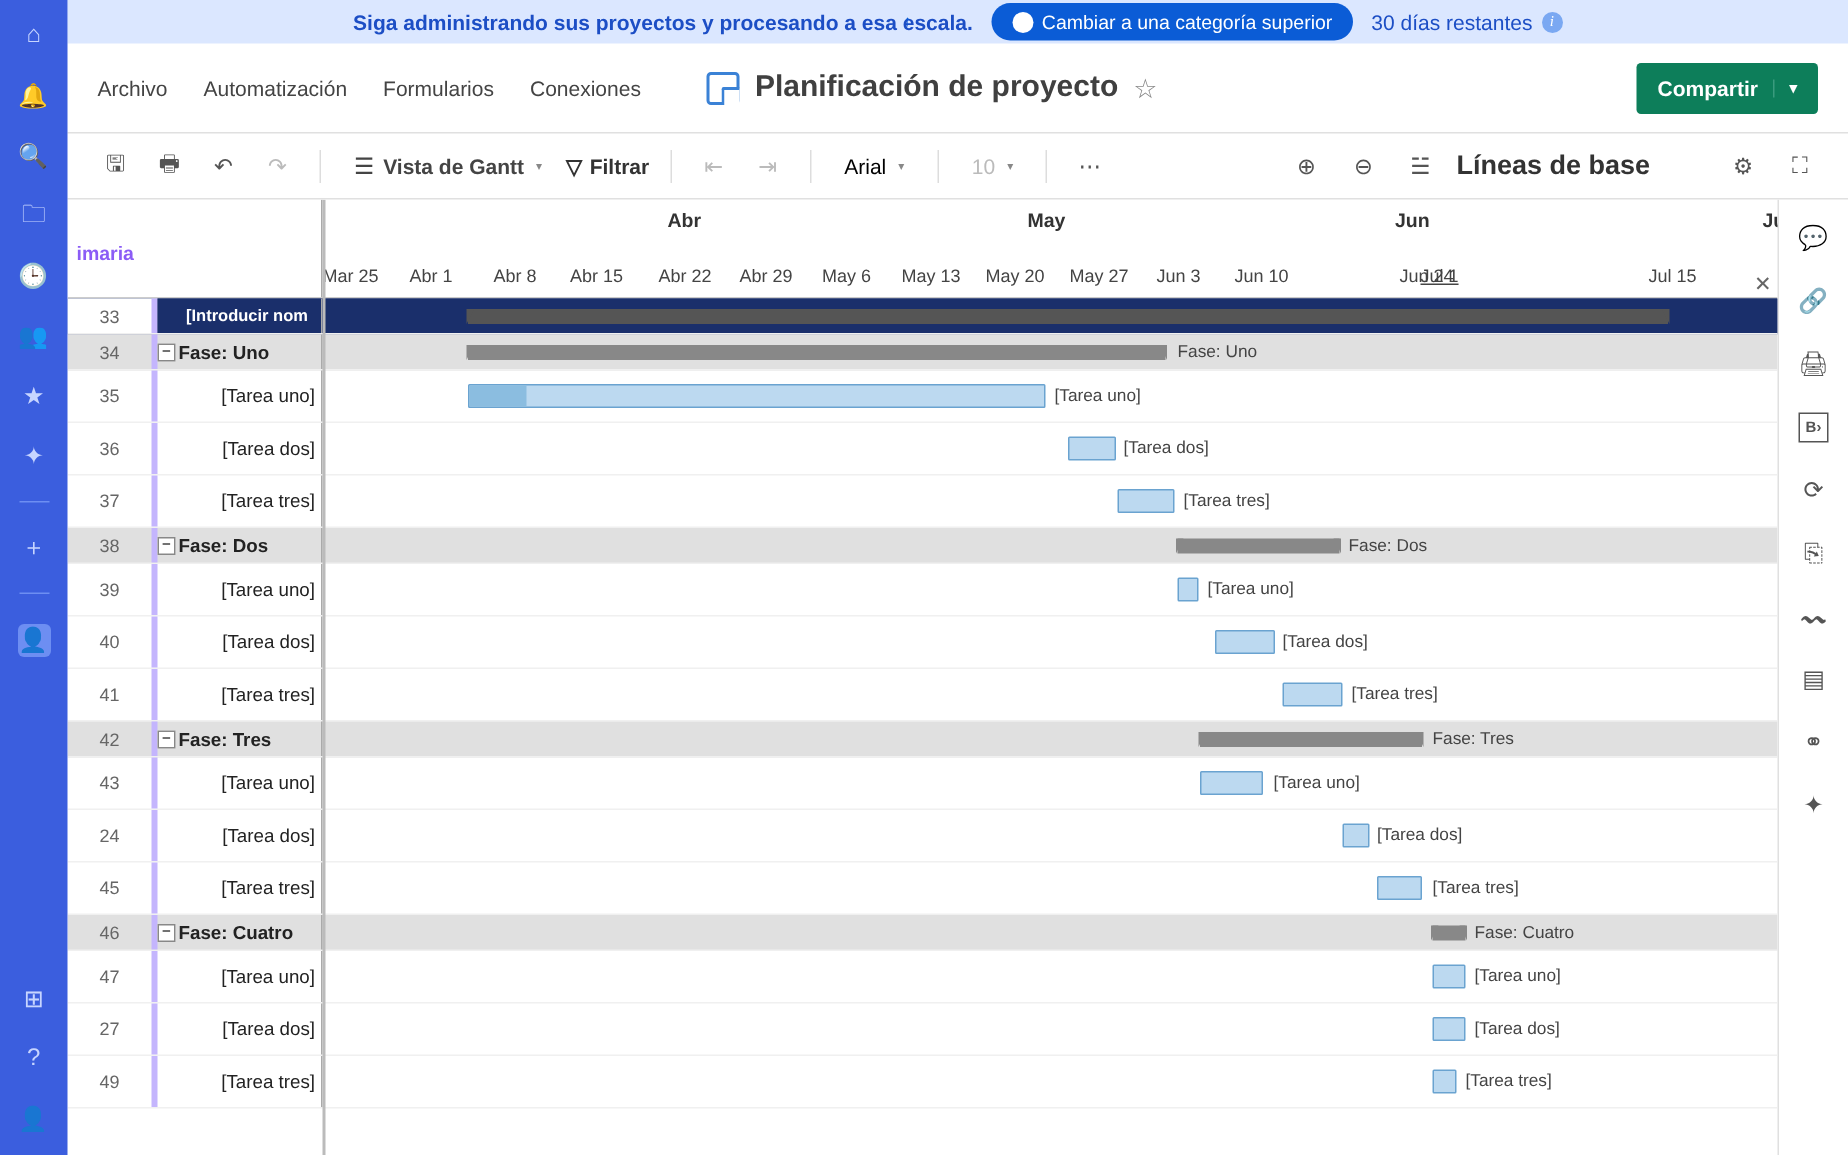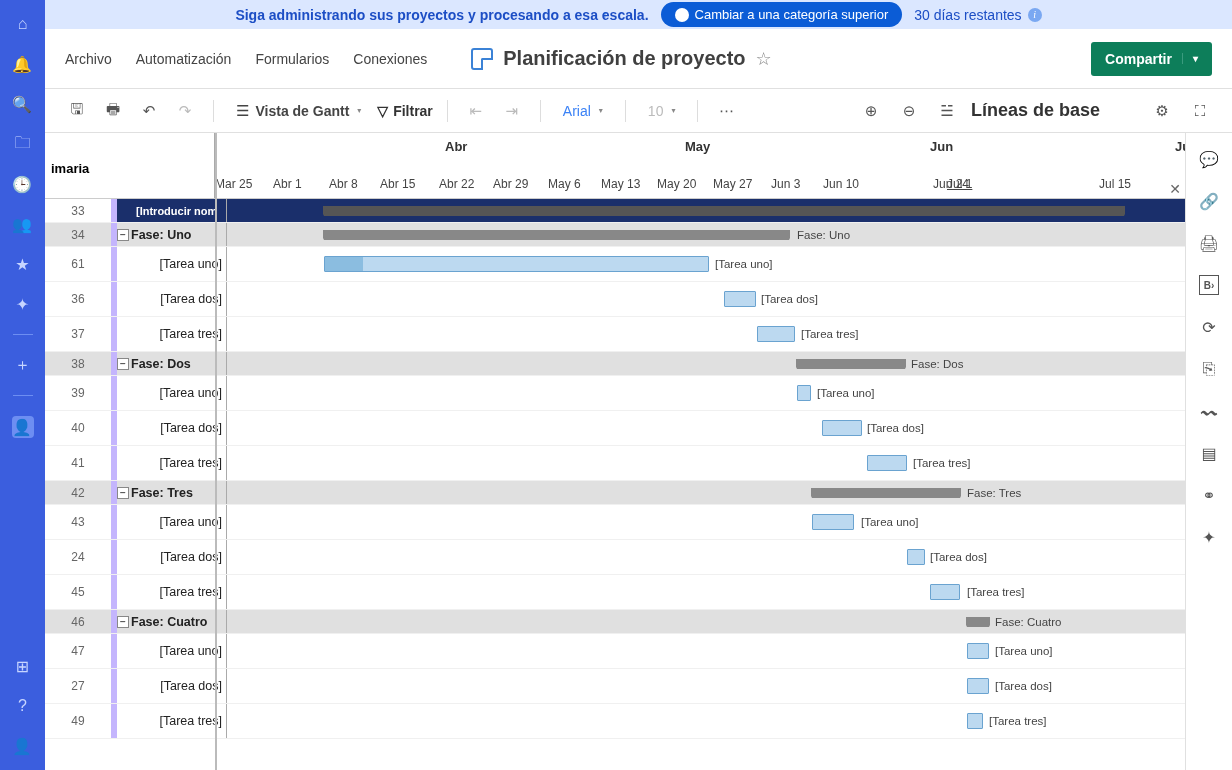--- a/index.html
+++ b/index.html
@@ -33,29 +33,29 @@
 .tb-drop{display:flex;align-items:center;gap:6px;padding:4px 8px;cursor:pointer;color:#444;font-size:14px}
 .tb-drop::after{content:"▾";font-size:8px;color:#888;margin-left:2px}
 .tb-filter{display:flex;align-items:center;gap:5px;font-size:14px;font-weight:600;color:#333;cursor:pointer}
 .tb-right{margin-left:auto;display:flex;align-items:center;gap:10px}
 .tb-text{font-size:18px;font-weight:600;color:#333}
 .content-wrap{flex:1;display:flex;position:relative;overflow:hidden}
 .gantt-area{flex:1;position:relative;overflow:hidden}
 .right-rail{width:47px;border-left:1px solid #e0e0e0;display:flex;flex-direction:column;align-items:center;padding-top:16px;gap:22px}
 .rr-icon{width:20px;height:20px;color:#555;cursor:pointer;display:flex;align-items:center;justify-content:center;font-size:16px}
 .header-row{height:66px;border-bottom:1px solid #ccc;display:flex;position:relative}
-.task-col-header{width:170px;border-right:1px solid #aaa;display:flex;align-items:center;padding-left:6px;font-size:13px;font-weight:600;color:#000000;padding-top:6px}
+.task-col-header{width:170px;border-right:1px solid #aaa;display:flex;align-items:center;padding-left:6px;font-size:13px;font-weight:600;color:#8b5cf6;padding-top:6px}
 .timeline-header{flex:1;position:relative}
 .month{position:absolute;top:6px;font-size:13px;font-weight:700;color:#333}
 .week{position:absolute;font-size:12px;color:#444;top:44px}
 .close-x{position:absolute;right:4px;top:48px;font-size:14px;color:#666;cursor:pointer}
 .rows{position:relative}
 .row{height:24px;display:flex;align-items:center;border-bottom:1px solid #f0f0f0;position:relative}
 .row.tall{height:35px}
-.row-num{width:72px;text-align:center;font-size:12px;color:#666;border-right:6px solid #c4b5fd;height:100%;display:flex;align-items:center;justify-content:center}
+.row-num{width:60px;text-align:center;font-size:12px;color:#666;border-right:4px solid #c4b5fd;height:100%;display:flex;align-items:center;justify-content:center}
 .row-name{width:110px;border-right:1px solid #aaa;height:100%;display:flex;align-items:center;font-size:12.5px;color:#222;padding-right:4px;justify-content:flex-end;position:relative}
 .row-name.phase{font-weight:700;justify-content:flex-start;padding-left:14px}
 .row-name.project{background:#1a2f6b;color:#fff;font-weight:700;justify-content:flex-start;padding-left:19px;font-size:11px}
 .collapse{position:absolute;left:0;width:12px;height:12px;border:1px solid #888;display:flex;align-items:center;justify-content:center;font-size:10px;color:#555;background:#fff}
 .bar-area{flex:1;height:100%;position:relative}
 .row.phase-row{background:#e0e0e0}
 .row.project-row{background:#1a2f6b}
 .summary-bar{position:absolute;height:10px;background:#888;top:7px}
 .summary-bar::before,.summary-bar::after{content:"";position:absolute;top:0;width:0;height:0;border-top:10px solid #888}
 .summary-bar::before{left:-1px;border-right:5px solid transparent;border-left:0}
@@ -125,21 +125,21 @@
         <span style="font-weight:600">Vista de Gantt</span>
       </div>
     <div class="tb-filter">
         <span>▽</span>
         <span>Filtrar</span>
       </div>
     <div class="tb-sep"></div>
     <div class="tb-icon dim">⇤</div>
     <div class="tb-icon dim">⇥</div>
     <div class="tb-sep"></div>
-    <div class="tb-drop dim" style="color:#3b82f6">
+    <div class="tb-drop dim" style="color:#000000">
         <span>Arial</span>
       </div>
     <div class="tb-sep"></div>
     <div class="tb-drop dim" style="color:#bbb">
         <span>10</span>
       </div>
     <div class="tb-sep"></div>
     <div class="tb-icon">⋯</div>
     <div class="tb-right">
       <div class="tb-icon">⊕</div>
@@ -201,21 +201,21 @@
             <div class="row-name phase">
               <div class="collapse">−</div>
               <span>Fase: Uno</span>
             </div>
             <div class="bar-area">
               <div class="summary-bar" style="left: 97px; width: 465px;"></div>
               <div class="bar-label" style="left: 570px;">Fase: Uno</div>
             </div>
           </div>
           <div class="row tall">
-            <div class="row-num">61</div>
+            <div class="row-num">35</div>
             <div class="row-name">
               <span>[Tarea uno]</span>
             </div>
             <div class="bar-area">
               <div class="task-bar" style="left: 97px; width: 385px;">
                 <div class="prog" style="width: 10%;"></div>
               </div>
               <div class="bar-label" style="left: 488px;">[Tarea uno]</div>
             </div>
           </div>

